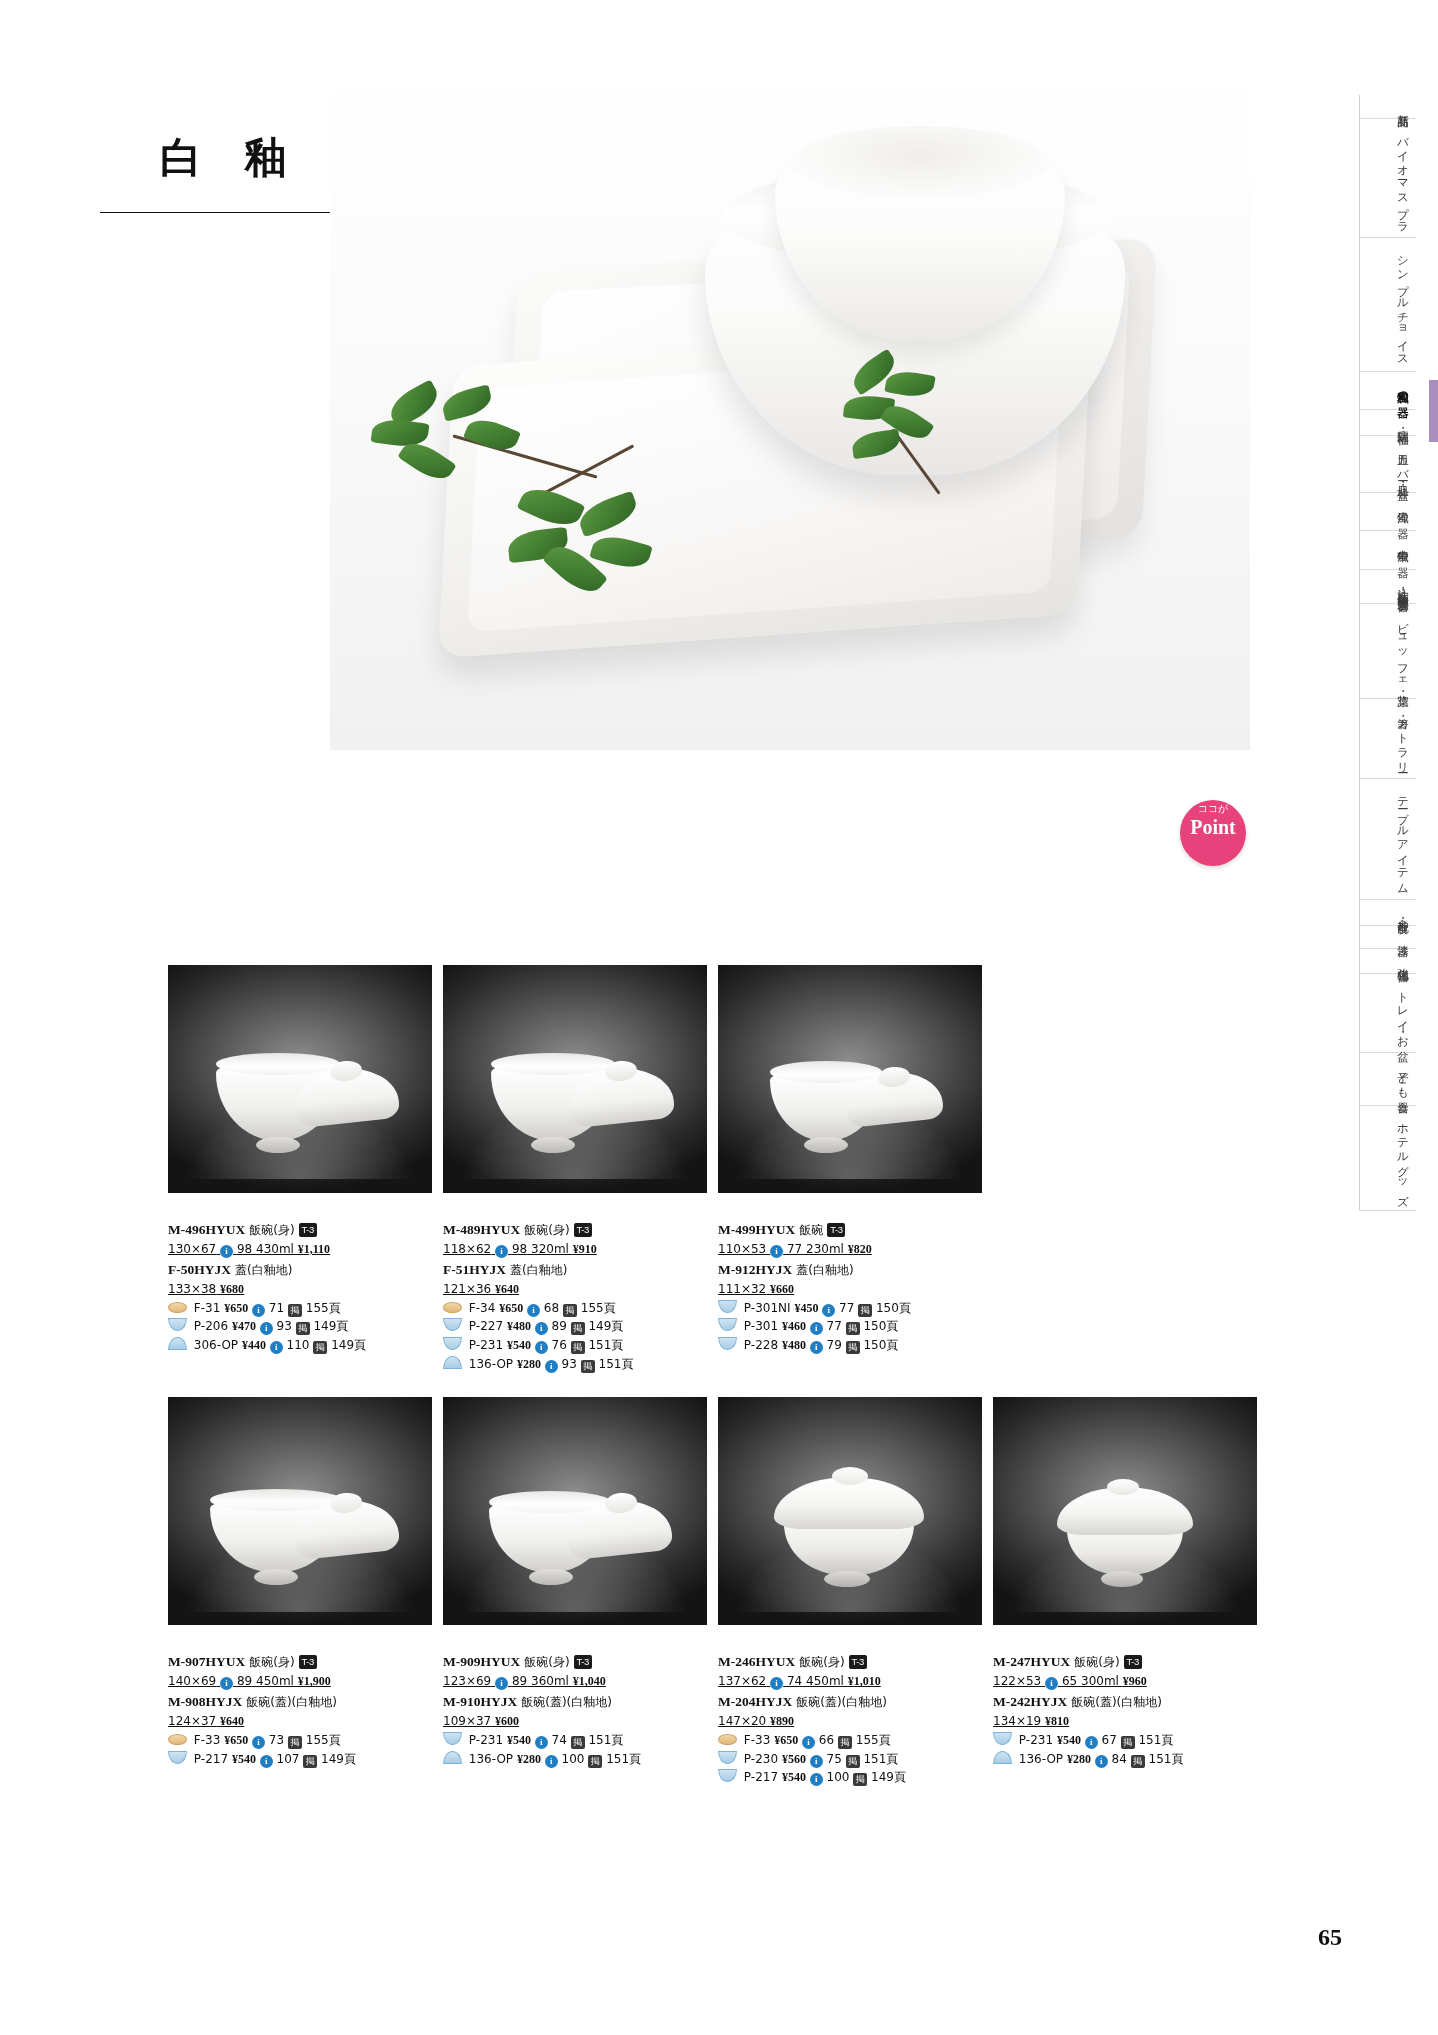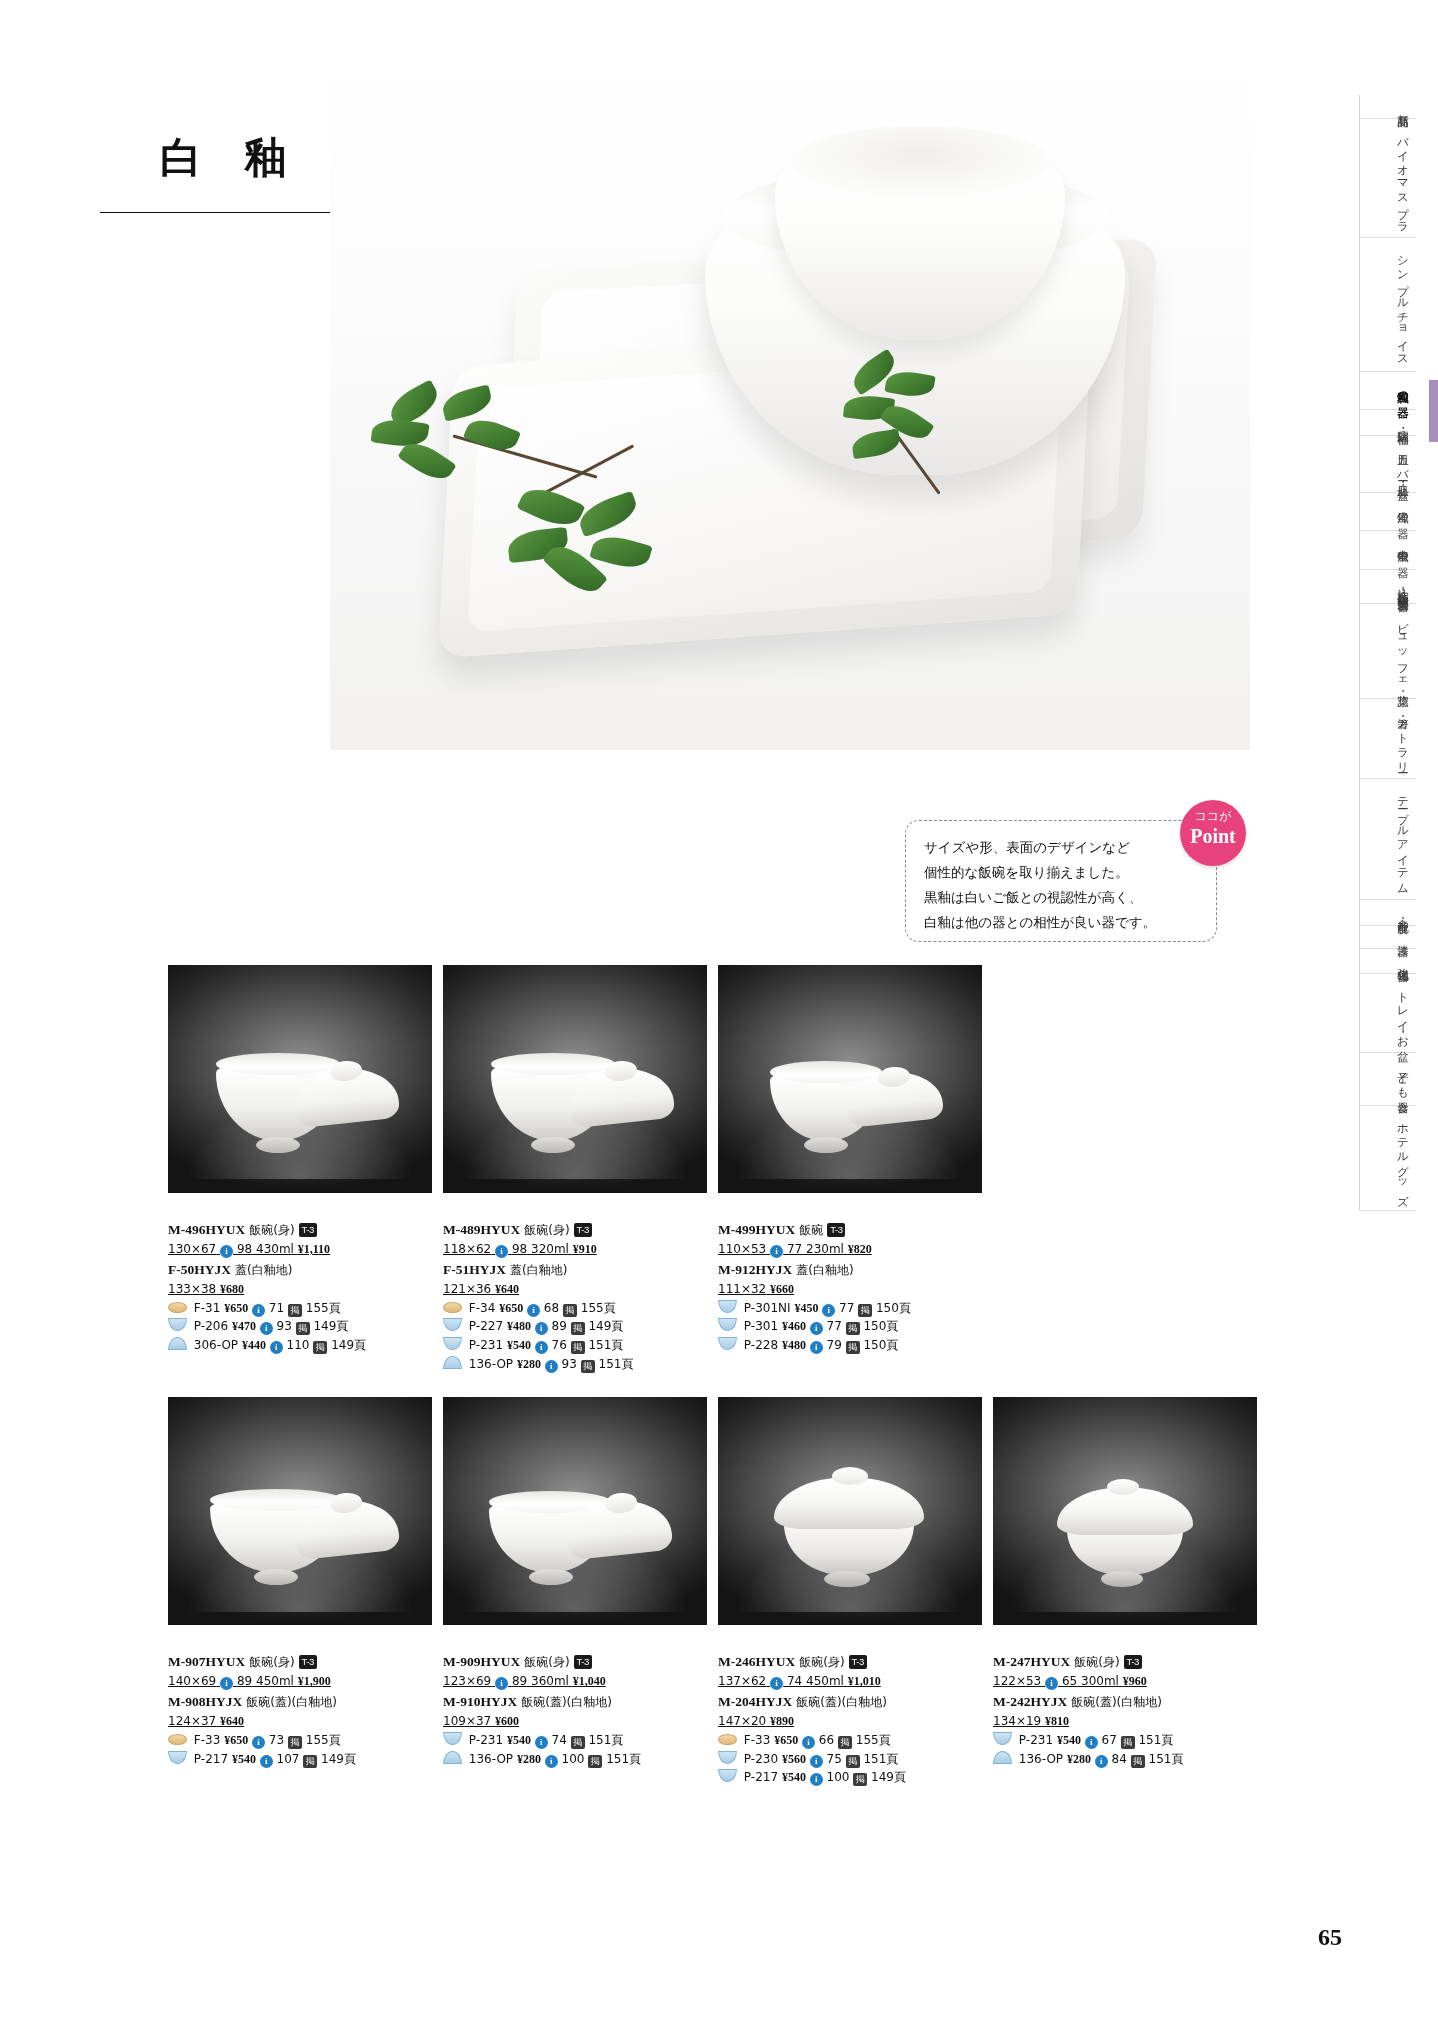--- a/index.html
+++ b/index.html
@@ -173,22 +173,22 @@
     width: 66px;
     height: 66px;
     border-radius: 50%;
     background: #e7427b;
     color: #fff;
     text-align: center;
     box-shadow: 0 2px 4px rgba(0,0,0,0.15);
   }
   .point-badge .small {
     display: block;
-    font-size: 12px;
-    margin-top: 8px;
+    font-size: 10px;
+    margin-top: 2px;
     letter-spacing: 0px;
     font-family: "DejaVu Sans", sans-serif;
   }
   .point-badge .big {
     display: block;
     font-size: 20px;
     font-weight: bold;
     font-family: "Liberation Serif", serif;
     line-height: 1.1;
   }
@@ -497,28 +497,20 @@
     <div class="leaf" style="left:262px; top:478px; width:58px; height:28px; transform:rotate(16deg);"></div>
 
     <div class="stem" style="left:546px; top:400px; width:80px; transform:rotate(54deg);"></div>
     <div class="leaf" style="left:520px; top:300px; width:48px; height:24px; transform:rotate(-34deg);"></div>
     <div class="leaf" style="left:556px; top:312px; width:48px; height:24px; transform:rotate(10deg);"></div>
     <div class="leaf" style="left:514px; top:336px; width:50px; height:24px; transform:rotate(6deg);"></div>
     <div class="leaf" style="left:552px; top:350px; width:50px; height:24px; transform:rotate(34deg);"></div>
     <div class="leaf" style="left:522px; top:372px; width:48px; height:24px; transform:rotate(-8deg);"></div>
   </div>
 
-  <div class="point-box">
-    <div class="point-text">
-      <div>サイズや形、表面のデザインなど</div>
-      <div>個性的な飯碗を取り揃えました。</div>
-      <div>黒釉は白いご飯との視認性が高く、</div>
-      <div>白釉は他の器との相性が良い器です。</div>
-    </div>
-  </div>
   <div class="point-badge">
     <span class="small">ココが</span>
     <span class="big">Point</span>
   </div>
 
   <div class="side-tabs">
     <div class="side-tab">新商品</div>
     <div class="side-tab">バイオマスプラ</div>
     <div class="side-tab">シンプルチョイス</div>
     <div class="side-tab active">和風の器</div>

